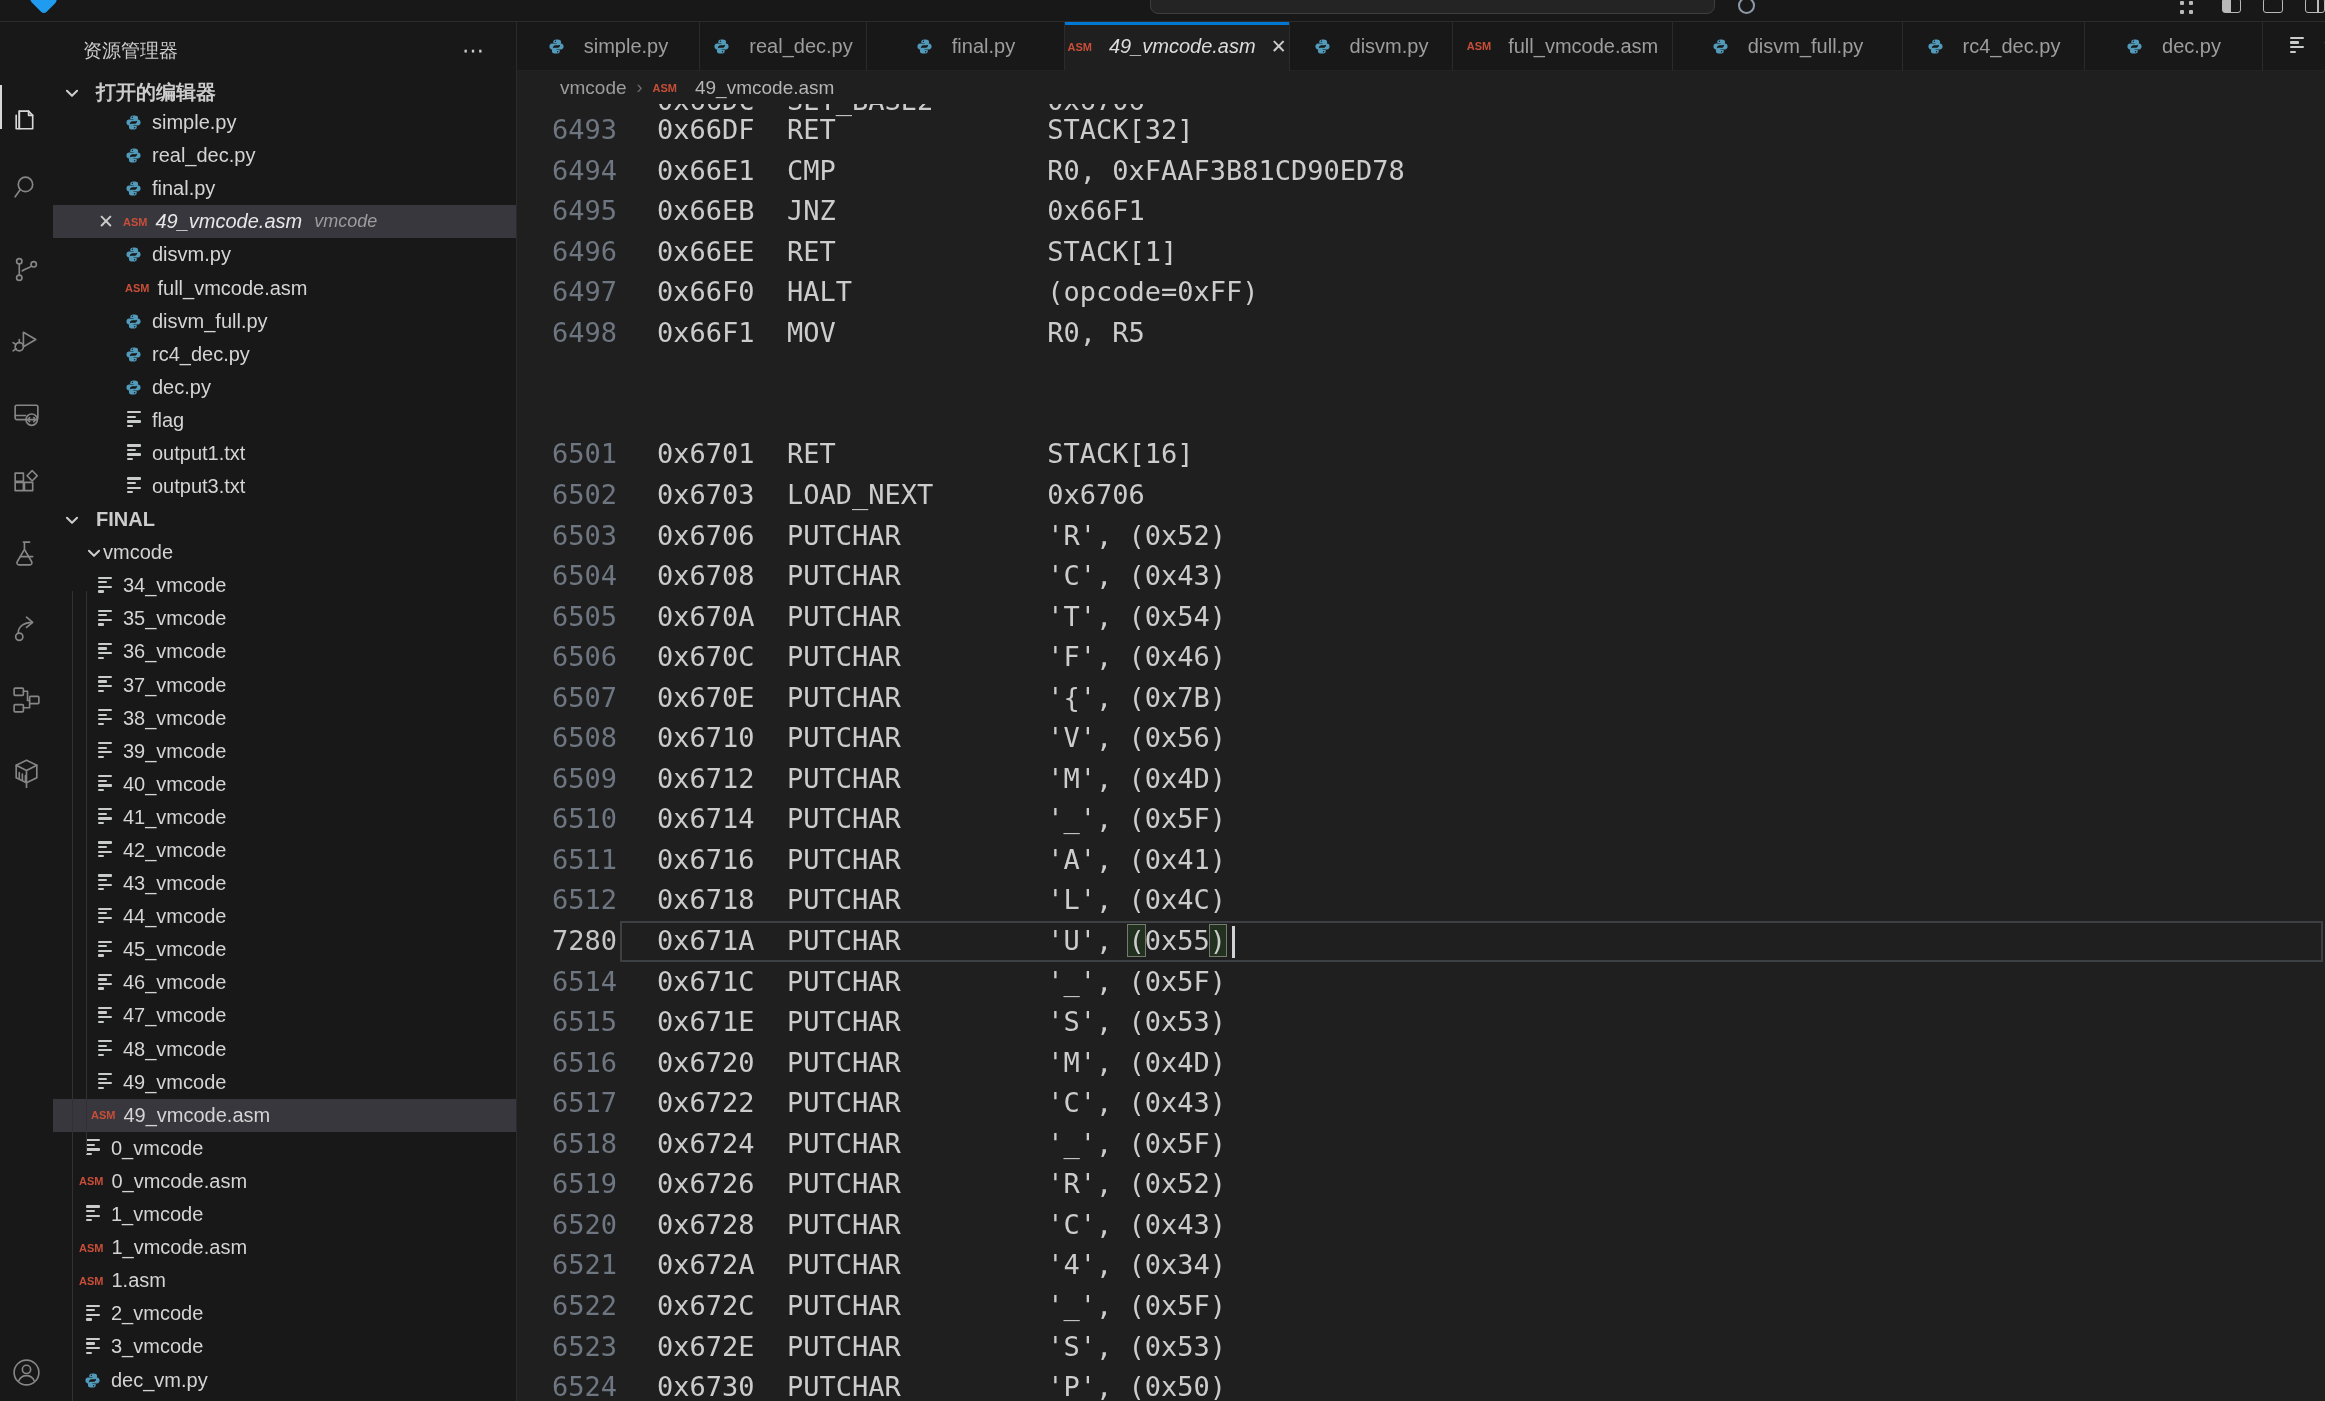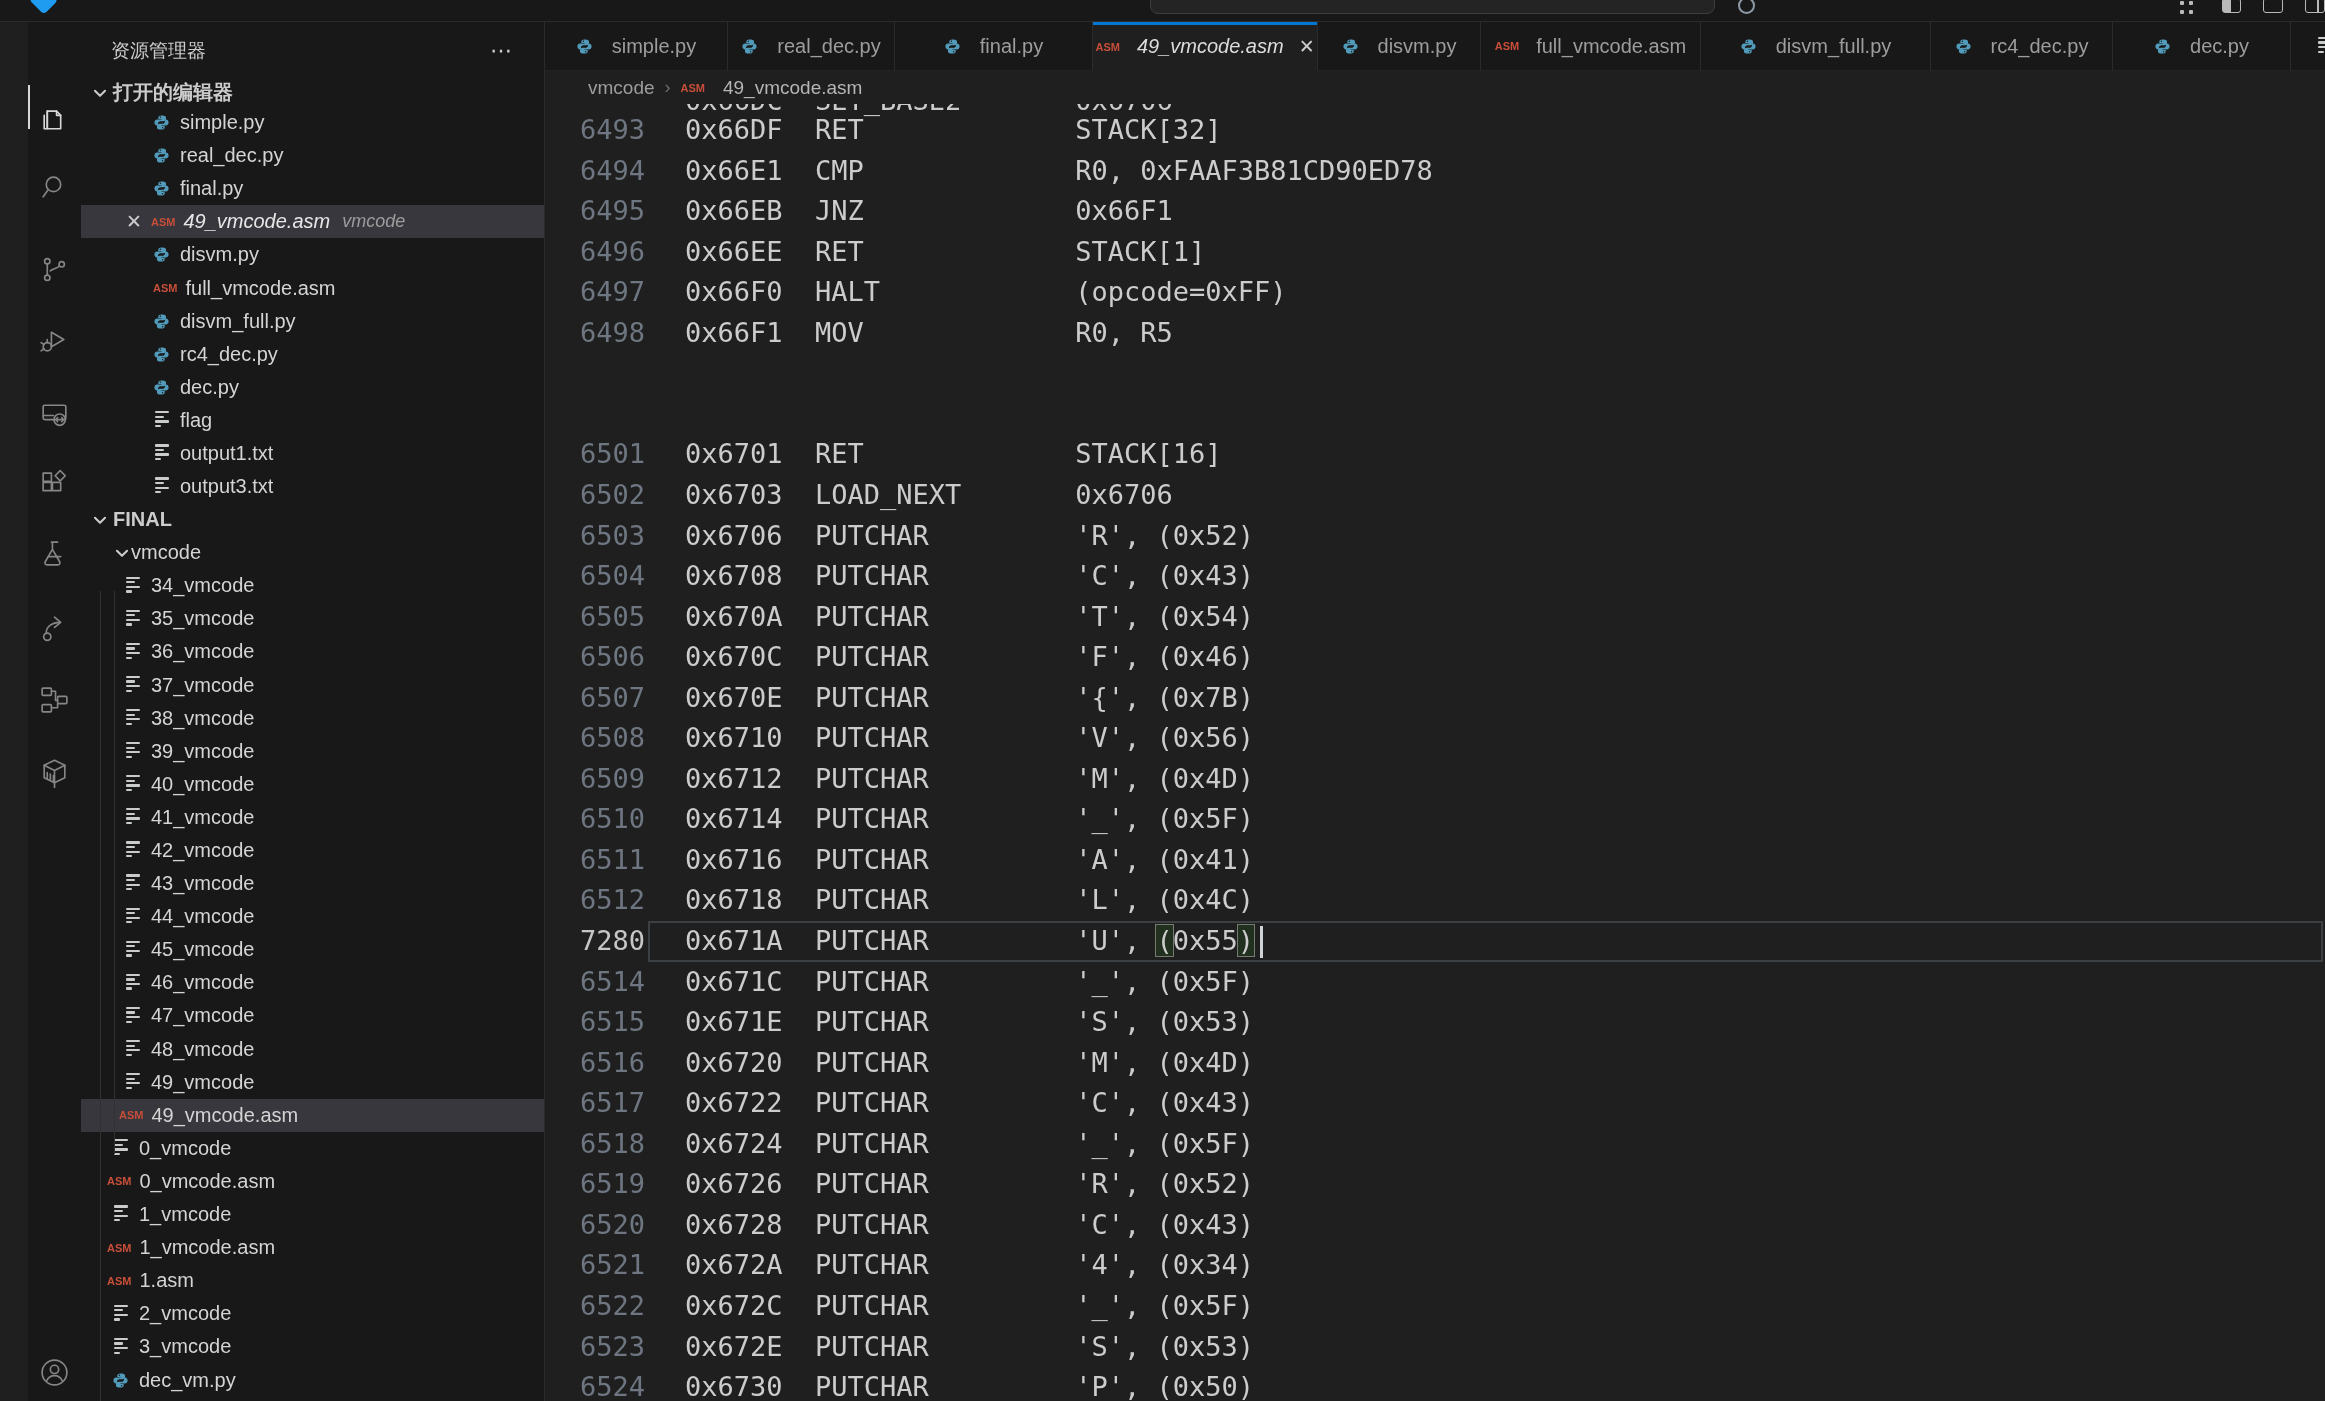--- a/index.html
+++ b/index.html
@@ -20,38 +20,38 @@
   .tb-ico { width:20px; height:15px; margin-top:-2px; position:relative;
             border:1.5px solid #b9b9b9; border-radius:3px; }
   .tb-ico.dots { border:none; display:grid; grid-template-columns:6px 6px; gap:3px; margin-top:1px; }
   .tb-ico.dots i { width:4px; height:4px; background:#b9b9b9; border-radius:1px; }
   .tb-ico.fill-left::after { content:''; position:absolute; left:0; top:0; bottom:0;
                              width:8px; background:#b9b9b9; }
   .tb-ico.div-right::after { content:''; position:absolute; right:5px; top:0; bottom:0;
                              width:1.5px; background:#b9b9b9; }
 
   
-  .main { display:flex; height:1379px;margin-left:28px; }
+  .main { display:flex; height:1379px; }
 
   
   .activitybar { position:relative; width:53px; flex:none; background:#181818; }
   .ab-item { position:absolute; left:10px; width:33px; height:33px; color:#868686; }
   .ab-item.active { color:#d7d7d7; }
   .ab-item svg { width:33px; height:33px; stroke:currentColor; fill:none;
                  stroke-width:1.6; stroke-linecap:round; stroke-linejoin:round; }
   .ab-active-bar { position:absolute; left:0; width:2px; height:44px; background:#d7d7d7; }
 
   
   .sidebar { position:relative; width:464px; flex:none; background:#181818;
              border-right:1px solid #2b2b2b; overflow:hidden; font-size:20px; color:#cfcfcf; }
   .sb-title { height:57px; display:flex; align-items:center; padding:0 30px;
               color:#cccccc; font-size:19px; }
   .sb-title .dots { margin-left:auto; letter-spacing:2px; color:#cccccc; font-size:22px; cursor:default; }
   .sb-sec-header { height:27px; display:flex; align-items:center; font-weight:bold;
-                   color:#cccccc; padding-left:10px; gap:4px; }
+                   color:#cccccc; padding-left:10px; gap:15px; }
   .sb-sec-header.tall { height:33px; }
   .chev { width:18px; height:18px; flex:none; }
   .chev svg { width:18px; height:18px; stroke:#cccccc; fill:none; stroke-width:1.8;
               stroke-linecap:round; stroke-linejoin:round; }
   .srow { height:33.1px; display:flex; align-items:center; position:relative; white-space:nowrap; }
   .srow.sel { background:#37373d; }
   .srow .close-x { position:absolute; left:42px; width:22px; color:#cccccc;
                    font-size:19px; text-align:center; }
   .fic { width:17px; height:17px; flex:none; display:inline-flex; align-items:center;
          justify-content:center; margin-right:10px; }

